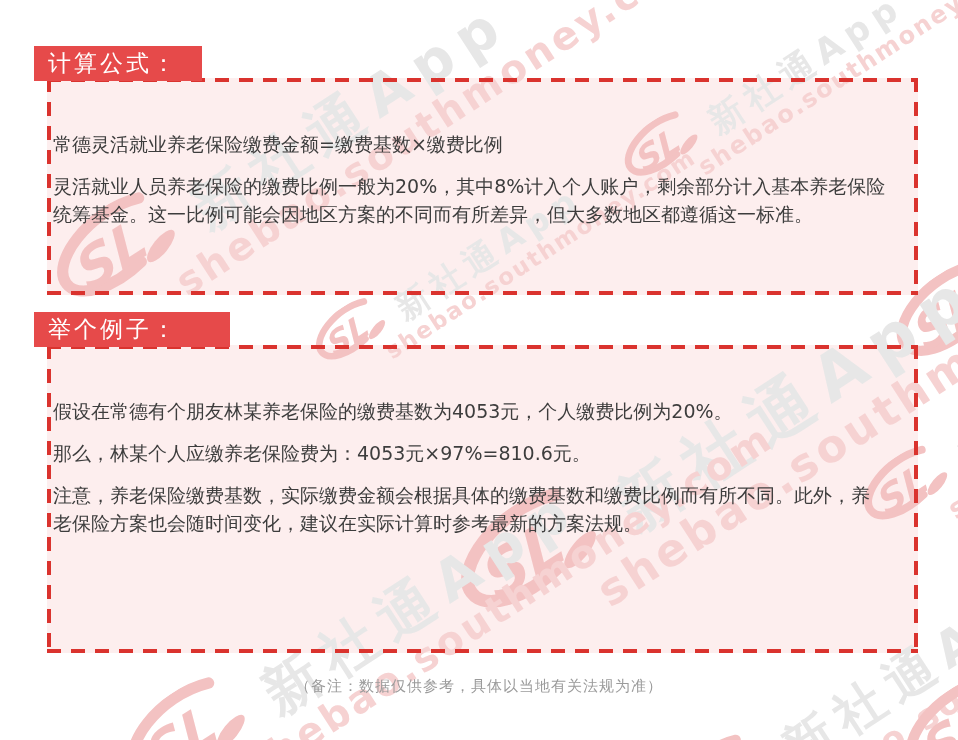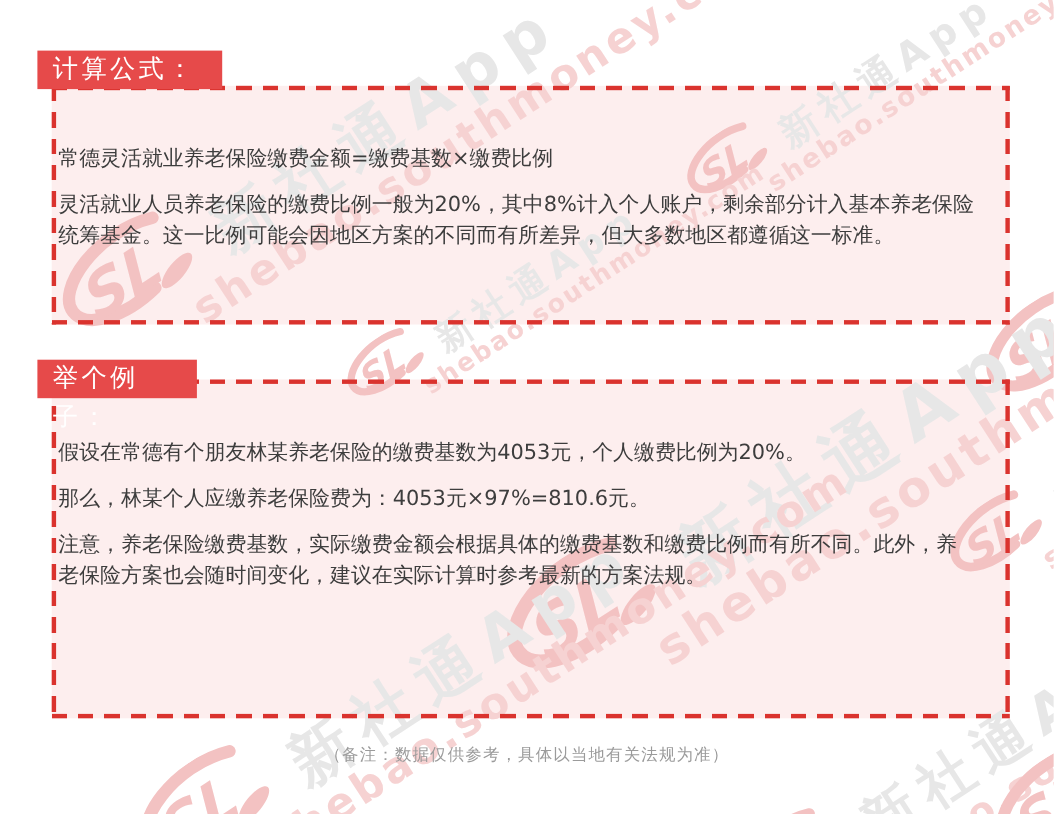--- a/index.html
+++ b/index.html
@@ -62,21 +62,21 @@
 
   
   .badge{
     position:absolute;left:34px;z-index:4;
     background:#e64a4a;color:#ffffff;
     font-size:23px;letter-spacing:3px;
     height:35px;line-height:35px;
     padding:0 14px;box-sizing:border-box;
   }
   .badge-1{top:46px;width:168px;}
-  .badge-2{top:327px;width:145px;}
+  .badge-2{top:312px;width:196px;}
 
   
   .footer-note{
     position:absolute;left:0;right:0;top:677px;z-index:3;
     text-align:center;
     font-size:15px;color:#9b9b9b;letter-spacing:1px;
   }
 </style>
 </head>
 <body>

